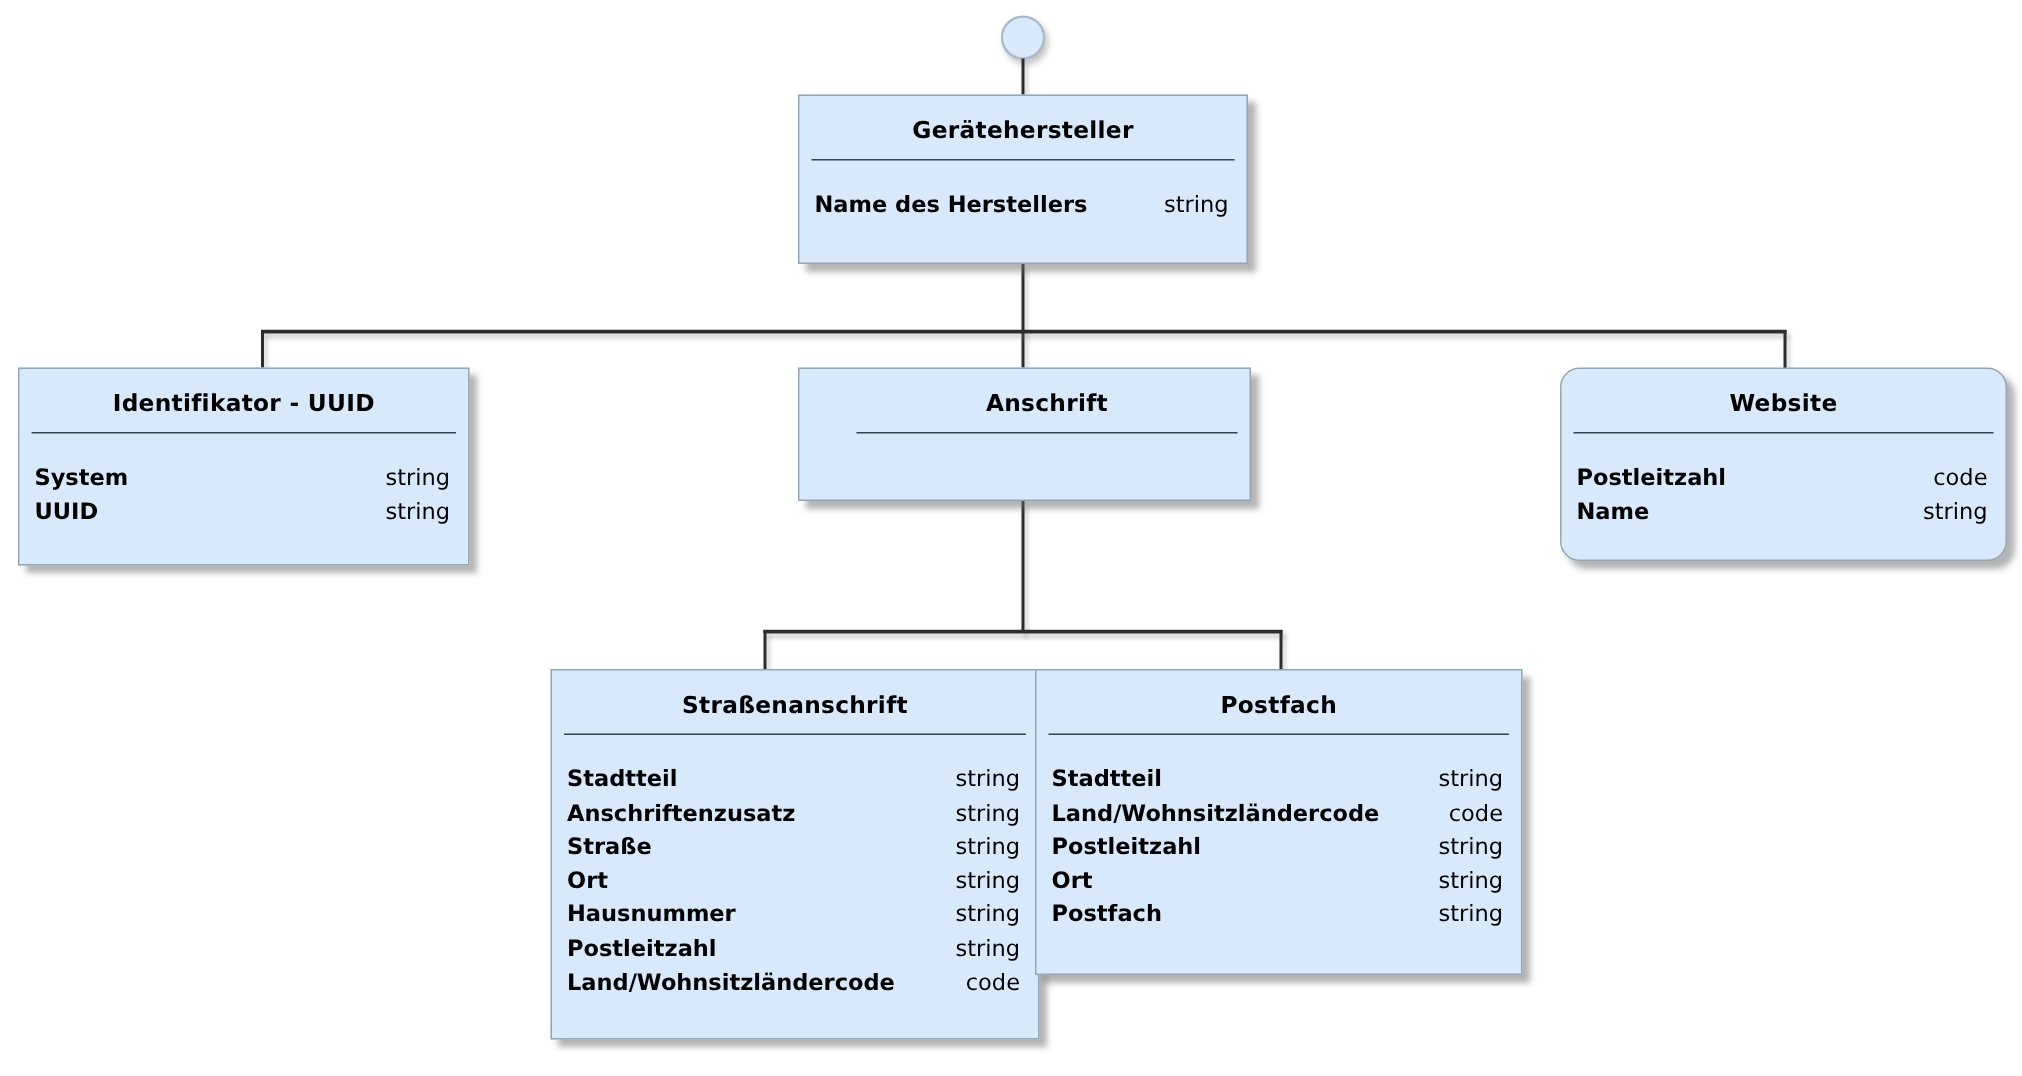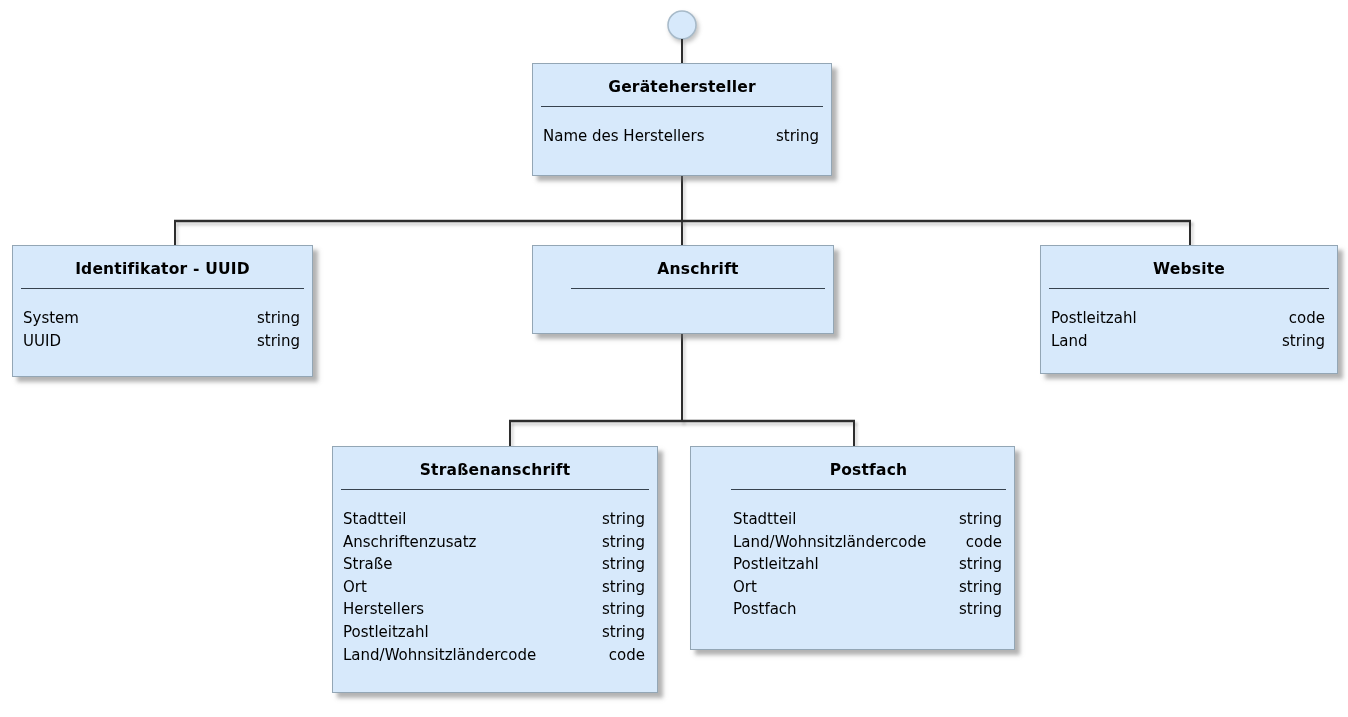--- a/index.html
+++ b/index.html
@@ -47,29 +47,29 @@
     font-weight: bold;
     font-size: 15.5px;
     padding-top: 3px;
     letter-spacing: 0.2px;
   }
   .entity-body { padding: 18px 12px 0 10px; }
   .attr-row {
     display: flex; justify-content: space-between;
     line-height: 22.6px; font-size: 15px; white-space: nowrap;
   }
-  .attr-name { text-align: center; }
+  .attr-name { text-align: center; font-weight: bold; }
   .attr-type { text-align: left; }
   
   #e-geraetehersteller   { left: 520px;  top: 63px;  width: 300px; height: 113px; }
   #e-identifikator       { left: 0;   top: 245px; width: 301px; height: 132px; }
   #e-anschrift           { left: 520px;  top: 245px; width: 302px; height: 89px; padding-left: 30px;  }
-  #e-website             { left: 1028px; top: 245px; width: 298px; height: 129px; }
-  #e-strassenanschrift   { left: 320px;  top: 446px; width: 326px; height: 247px; }
-  #e-postfach            { left: 678px;  top: 446px; width: 325px; height: 204px; padding-left: 32px; }
+  #e-website             { left: 1028px; top: 245px; width: 298px; height: 129px; border-radius: 13px; }
+  #e-strassenanschrift   { left: 355px;  top: 446px; width: 326px; height: 247px; }
+  #e-postfach            { left: 678px;  top: 446px; width: 325px; height: 204px; }
 </style>
 </head>
 <body>
 
 <div id="diagram-canvas">
 
   <svg id="connector-layer" viewBox="0 0 1348 717" xmlns="http://www.w3.org/2000/svg">
     <circle cx="670" cy="25" r="14"></circle>
     <line class="v" x1="670" y1="39" x2="670" y2="64"></line>
     <line class="v" x1="670" y1="176" x2="670" y2="246"></line>
@@ -112,21 +112,21 @@
   </div>
 
   <div class="entity" id="e-website">
     <div class="entity-header">Website</div>
     <div class="entity-body">
         <div class="attr-row">
           <span class="attr-name">Postleitzahl</span>
           <span class="attr-type">code</span>
         </div>
         <div class="attr-row">
-          <span class="attr-name">Land</span>
+          <span class="attr-name">Name</span>
           <span class="attr-type">string</span>
         </div>
       </div>
   </div>
 
   <div class="entity" id="e-strassenanschrift">
     <div class="entity-header">Straßenanschrift</div>
     <div class="entity-body">
         <div class="attr-row">
           <span class="attr-name">Stadtteil</span>
@@ -138,21 +138,21 @@
         </div>
         <div class="attr-row">
           <span class="attr-name">Straße</span>
           <span class="attr-type">string</span>
         </div>
         <div class="attr-row">
           <span class="attr-name">Ort</span>
           <span class="attr-type">string</span>
         </div>
         <div class="attr-row">
-          <span class="attr-name">Herstellers</span>
+          <span class="attr-name">Hausnummer</span>
           <span class="attr-type">string</span>
         </div>
         <div class="attr-row">
           <span class="attr-name">Postleitzahl</span>
           <span class="attr-type">string</span>
         </div>
         <div class="attr-row">
           <span class="attr-name">Land/Wohnsitzländercode</span>
           <span class="attr-type">code</span>
         </div>

